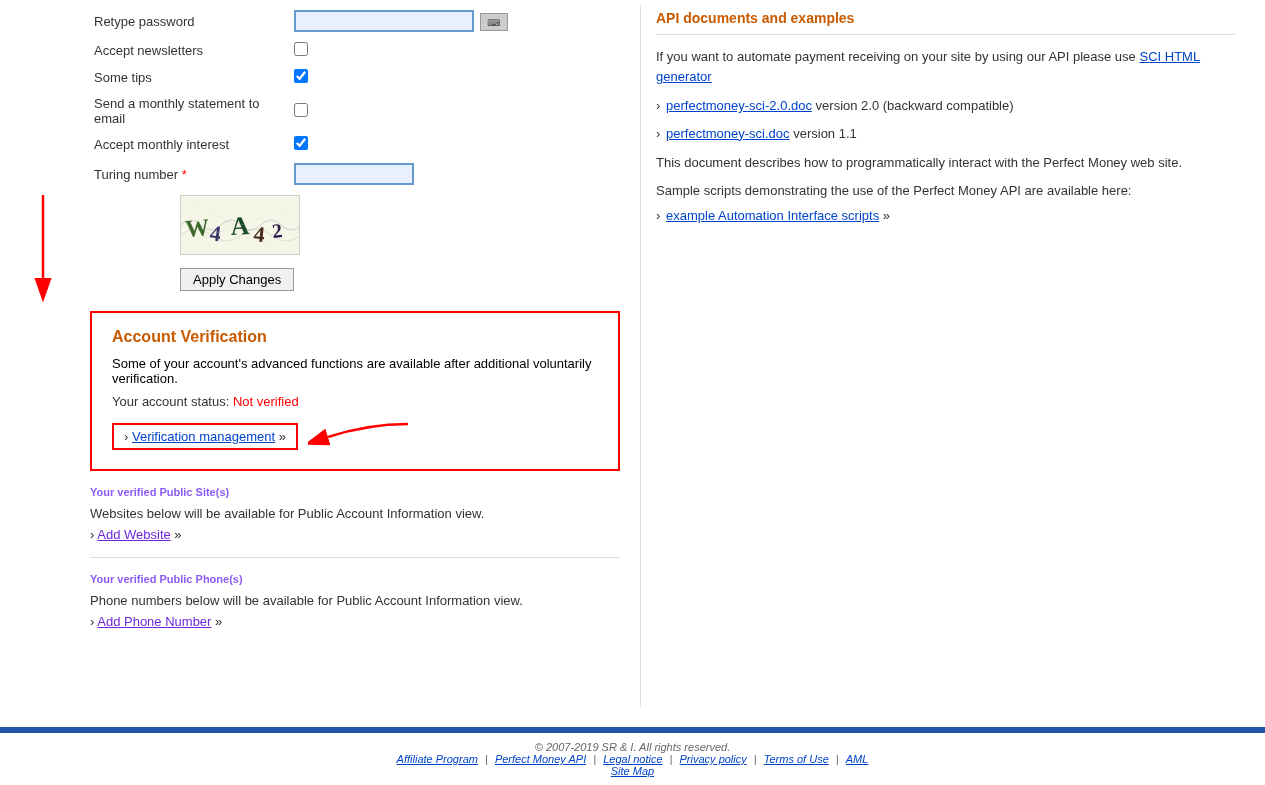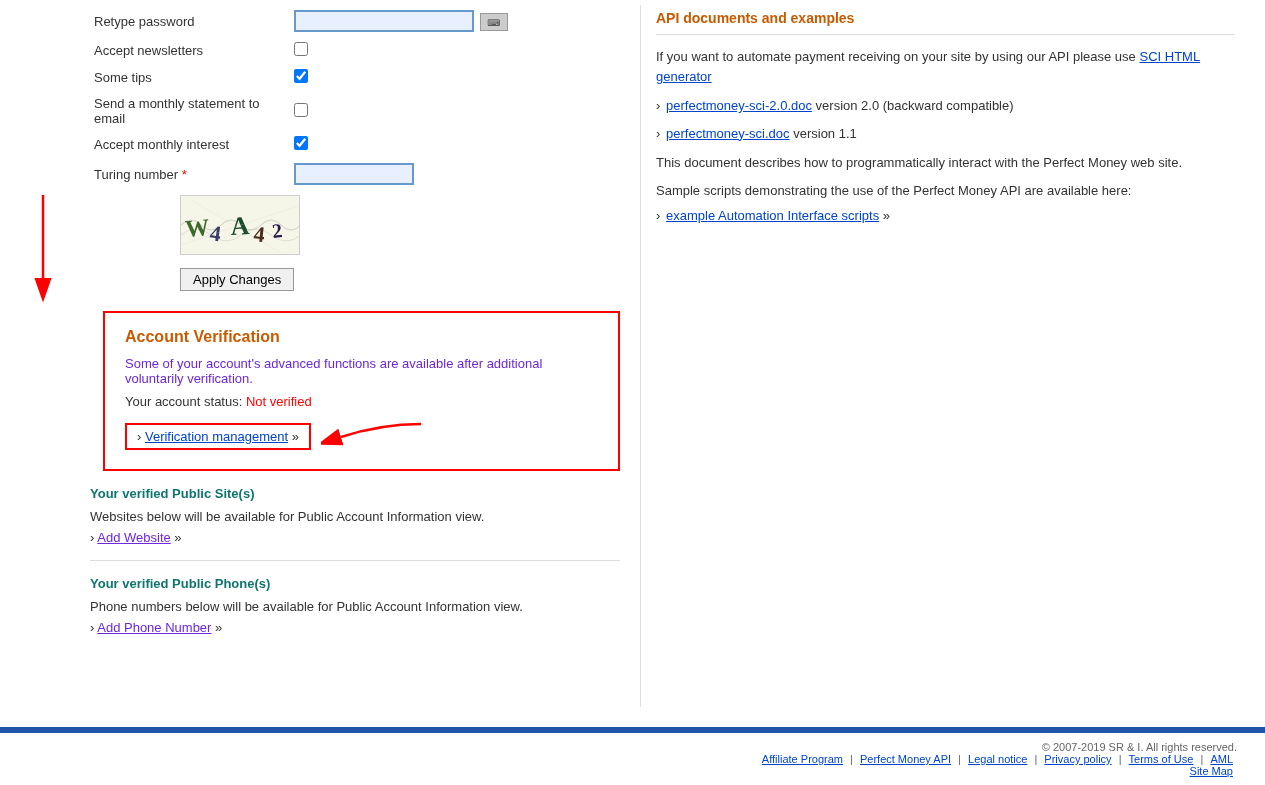--- a/index.html
+++ b/index.html
@@ -15,47 +15,47 @@
     input[type="checkbox"] { width: 14px; height: 14px; }
     
     .turing-input { border: 2px solid #6699cc; background: #e8f0ff; padding: 2px 4px; width: 120px; height: 22px; }
     .captcha-placeholder { width: 120px; height: 60px; background: #f0f0e8; border: 1px solid #ccc; display: flex; align-items: center; justify-content: center; overflow: hidden; }
     
     .apply-btn { background: #f0f0f0; border: 1px solid #999; padding: 3px 12px; cursor: pointer; font-size: 13px; margin-left: 90px; margin-top: 8px; }
     
     
     .verification-box { border: 2px solid red; padding: 15px 20px; margin: 15px 0; }
     .verification-title { color: #c85a00; font-size: 16px; font-weight: bold; margin-bottom: 10px; }
-    .verification-desc { font-size: 13px; color: #6d28d9; margin-bottom: 8px; }
+    .verification-desc { font-size: 13px; color: #000000; margin-bottom: 8px; }
     .account-status { font-size: 13px; color: #333; margin-bottom: 10px; }
     .not-verified { color: red; }
     .verification-link-box { border: 2px solid red; display: inline-block; padding: 4px 10px; font-size: 13px; }
     .verification-link-box a { color: #0044cc; text-decoration: underline; }
     
     .public-sites { margin-top: 15px; }
-    .public-sites h3, .public-phones h3 { color: #0f766e; font-size: 13px; font-weight: bold; margin-bottom: 8px; }
+    .public-sites h3, .public-phones h3 { color: #8b5cf6; font-size: 11px; font-weight: bold; margin-bottom: 8px; }
     .public-sites p, .public-phones p { font-size: 13px; color: #333; margin-bottom: 6px; }
     .public-sites a, .public-phones a { color: #6d28d9; text-decoration: underline; }
     
     .divider { border: none; border-top: 1px solid #ddd; margin: 15px 0; }
     
     .public-phones { margin-top: 15px; }
     
     
     .right-panel { flex: 1; padding-top: 0; }
     .api-title { color: #c85a00; font-size: 14px; font-weight: bold; border-bottom: 1px solid #ddd; padding-bottom: 8px; margin-bottom: 12px; }
     .api-intro { font-size: 13px; color: #333; margin-bottom: 10px; line-height: 1.5; }
     .api-intro a { color: #0044cc; text-decoration: underline; }
     .api-doc-item { font-size: 13px; color: #333; margin-bottom: 8px; padding-left: 10px; position: relative; line-height: 1.5; }
     .api-doc-item::before { content: "›"; position: absolute; left: 0; color: #333; }
     .api-doc-item a { color: #0044cc; text-decoration: underline; }
     
     
     .footer-bar { background: #2255aa; height: 6px; margin-top: 20px; }
-    .footer-links { text-align: right; padding: 8px 28px; font-size: 11px; color: #666; background: #fff; }
+    .footer-links { text-align: center; padding: 8px 36px; font-size: 11px; color: #666; background: #fff; font-style: italic; }
     .footer-links a { color: #0044cc; text-decoration: underline; margin: 0 4px; }
     
     
     .arrow-wrapper { display: flex; align-items: center; margin-top: 8px; }
     
     .required { color: red; }
   </style>
 </head>
 <body>
 
@@ -130,21 +130,21 @@
             <line x1="0" y1="50" x2="120" y2="10" stroke="#ccc" stroke-width="0.5" opacity="0.4"></line>
             <line x1="10" y1="5" x2="100" y2="58" stroke="#bbb" stroke-width="0.5" opacity="0.3"></line>
           </svg>
         </div>
       </div>
 
       <div style="position:relative; margin-left: 40px;">
         <button class="apply-btn">Apply Changes</button>
       </div>
 
-      <div style="margin-top: 20px; margin-left: 53px; margin-right: 20px;">
+      <div style="margin-top: 20px; margin-left: 40px; margin-right: 20px;">
         <div class="verification-box">
           <h3 class="verification-title">Account Verification</h3>
           <p class="verification-desc">Some of your account's advanced functions are available after additional voluntarily verification.</p>
           <p class="account-status">
             <span>Your account status:</span>
             <span class="not-verified">Not verified</span>
           </p>
           <div class="arrow-wrapper">
             <div class="verification-link-box">
               <span>›</span>

